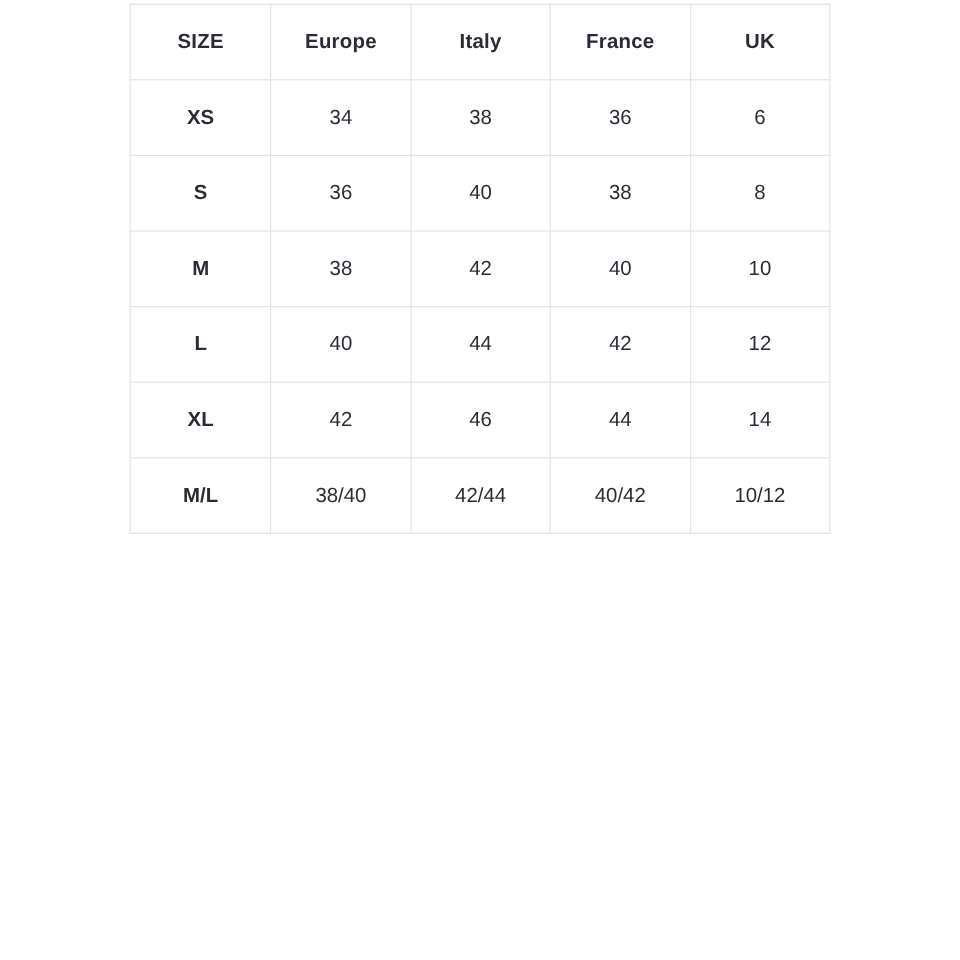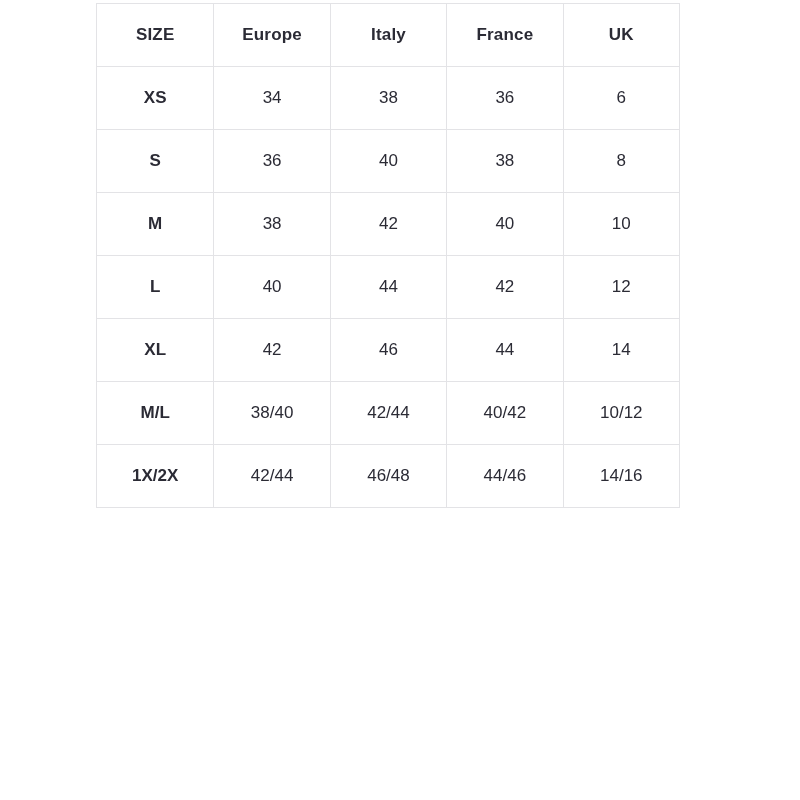--- a/index.html
+++ b/index.html
@@ -14,21 +14,21 @@
   .page {
     position: relative;
     width: 800px;
     height: 800px;
     box-sizing: border-box;
     padding: 0;
     overflow: hidden;
   }
   .table-wrap {
     position: absolute;
-    left: 96px;
+    left: 108px;
     width: 584px;
   }
   #main-table-wrap { top: 3px; }
   #secondary-table-wrap { top: 668px; }
 
   table.size-table {
     border-collapse: collapse;
     width: 584px;
     table-layout: fixed;
   }
@@ -122,27 +122,20 @@
           <td>44</td>
           <td>14</td>
         </tr>
         <tr>
           <td class="label-cell">M/L</td>
           <td>38/40</td>
           <td>42/44</td>
           <td>40/42</td>
           <td>10/12</td>
         </tr>
-        <tr>
-          <td class="label-cell">1X/2X</td>
-          <td>42/44</td>
-          <td>46/48</td>
-          <td>44/46</td>
-          <td>14/16</td>
-        </tr>
       </tbody>
     </table>
   </div>
 
   <div class="table-wrap" id="secondary-table-wrap">
     <table class="size-table" id="secondary-table">
       <colgroup>
         <col class="c-size">
           <col class="c-data">
           <col class="c-data">

